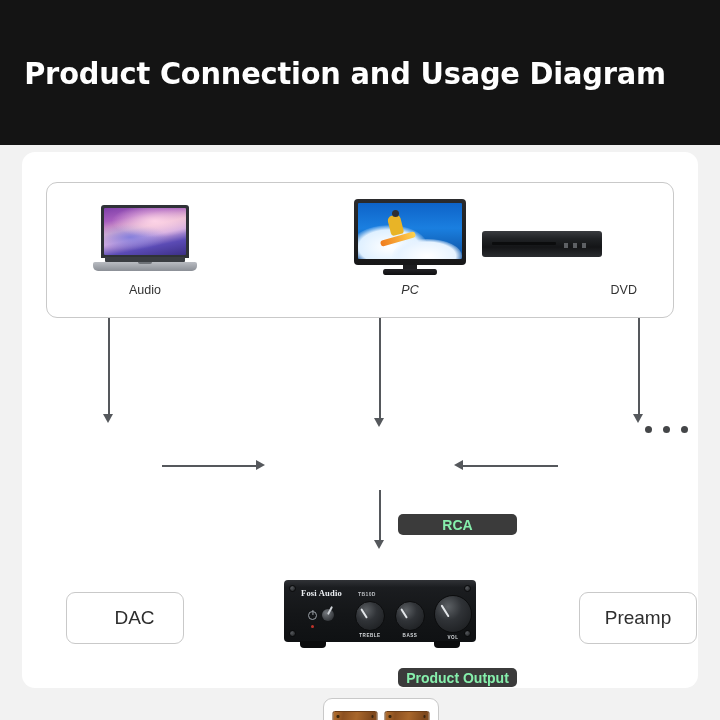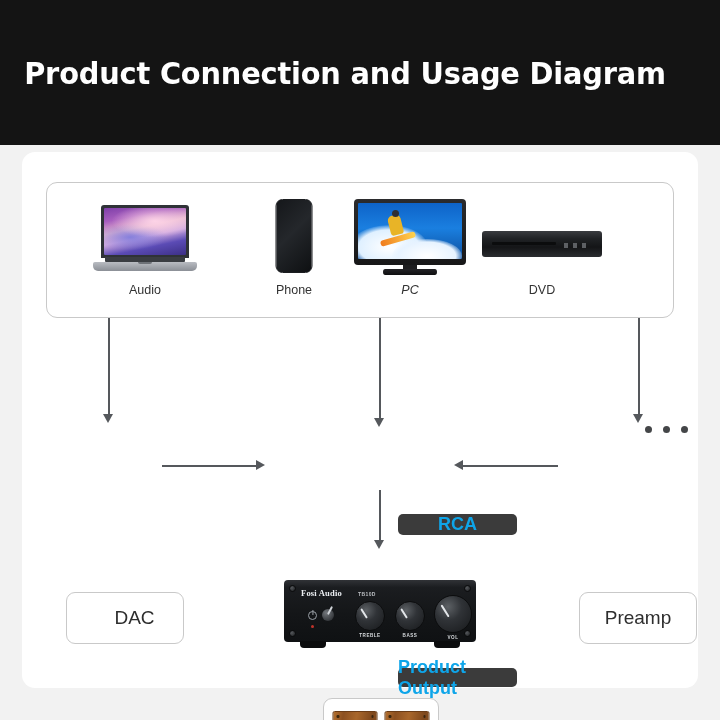--- a/index.html
+++ b/index.html
@@ -50,21 +50,21 @@
   .device-art { position: relative; height: 82px; }
   .device-label {
     margin-top: 6px;
     font-size: 12.5px;
     color: #333333;
     font-family: "Liberation Sans", sans-serif;
   }
   .dev-laptop { left: 28px;  width: 140px; }
   .dev-phone  { left: 182px; width: 130px; }
   .dev-pc     { left: 268px; width: 190px; font-style: italic; }
-  .dev-dvd    { left: 400px; width: 190px; }
+  .dev-dvd    { left: 400px; width: 190px; text-align: right; }
 
   
   .laptop-wrap { position: absolute; left: 50%; top: 10px; transform: translateX(-50%); width: 104px; height: 66px; }
   .laptop-screen {
     position: absolute; left: 8px; top: 0; width: 88px; height: 53px;
     background: #2f3237; border-radius: 3px 3px 0 0; padding: 3px;
   }
   .laptop-disp {
     width: 100%; height: 100%; border-radius: 1px;
     background:
@@ -210,23 +210,23 @@
   .spk i.screw {
     position: absolute; width: 2.5px; height: 2.5px; border-radius: 50%; background: #3a250f;
   }
   .spk i.s1 { left: 3px; top: 3px; }
   .spk i.s2 { right: 3px; top: 3px; }
 
   
   .pill {
     position: absolute;
     background: #3b3b3b;
-    color: #0ea5e9;
+    color: #86efac;
     border-radius: 5px;
-    font-size: 18px;
+    font-size: 14px;
     font-weight: bold;
     display: flex; align-items: center; justify-content: center;
   }
   .pill-rca { left: 376px; top: 362px; width: 119px; height: 21px; }
   .pill-spk { left: 376px; top: 516px; width: 119px; height: 19px; }
 
   
   .amp {
     position: absolute; left: 262px; top: 428px;
     width: 192px; height: 62px;
@@ -320,26 +320,20 @@
             <div class="laptop-screen">
                 <div class="laptop-disp"></div>
               </div>
             <div class="laptop-keys"></div>
             <div class="laptop-base"></div>
           </div>
         </div>
         <div class="device-label">Audio</div>
       </div>
 
-      <div class="device dev-phone">
-        <div class="device-art">
-          <div class="phone"></div>
-        </div>
-        <div class="device-label">Phone</div>
-      </div>
 
       <div class="device dev-pc">
         <div class="device-art">
           <div class="pc-wrap">
             <div class="pc-bezel">
               <div class="pc-screen">
                 <div class="pc-snow1"></div>
                 <div class="pc-snow2"></div>
                 <div class="pc-board"></div>
                 <div class="pc-rider"></div>

